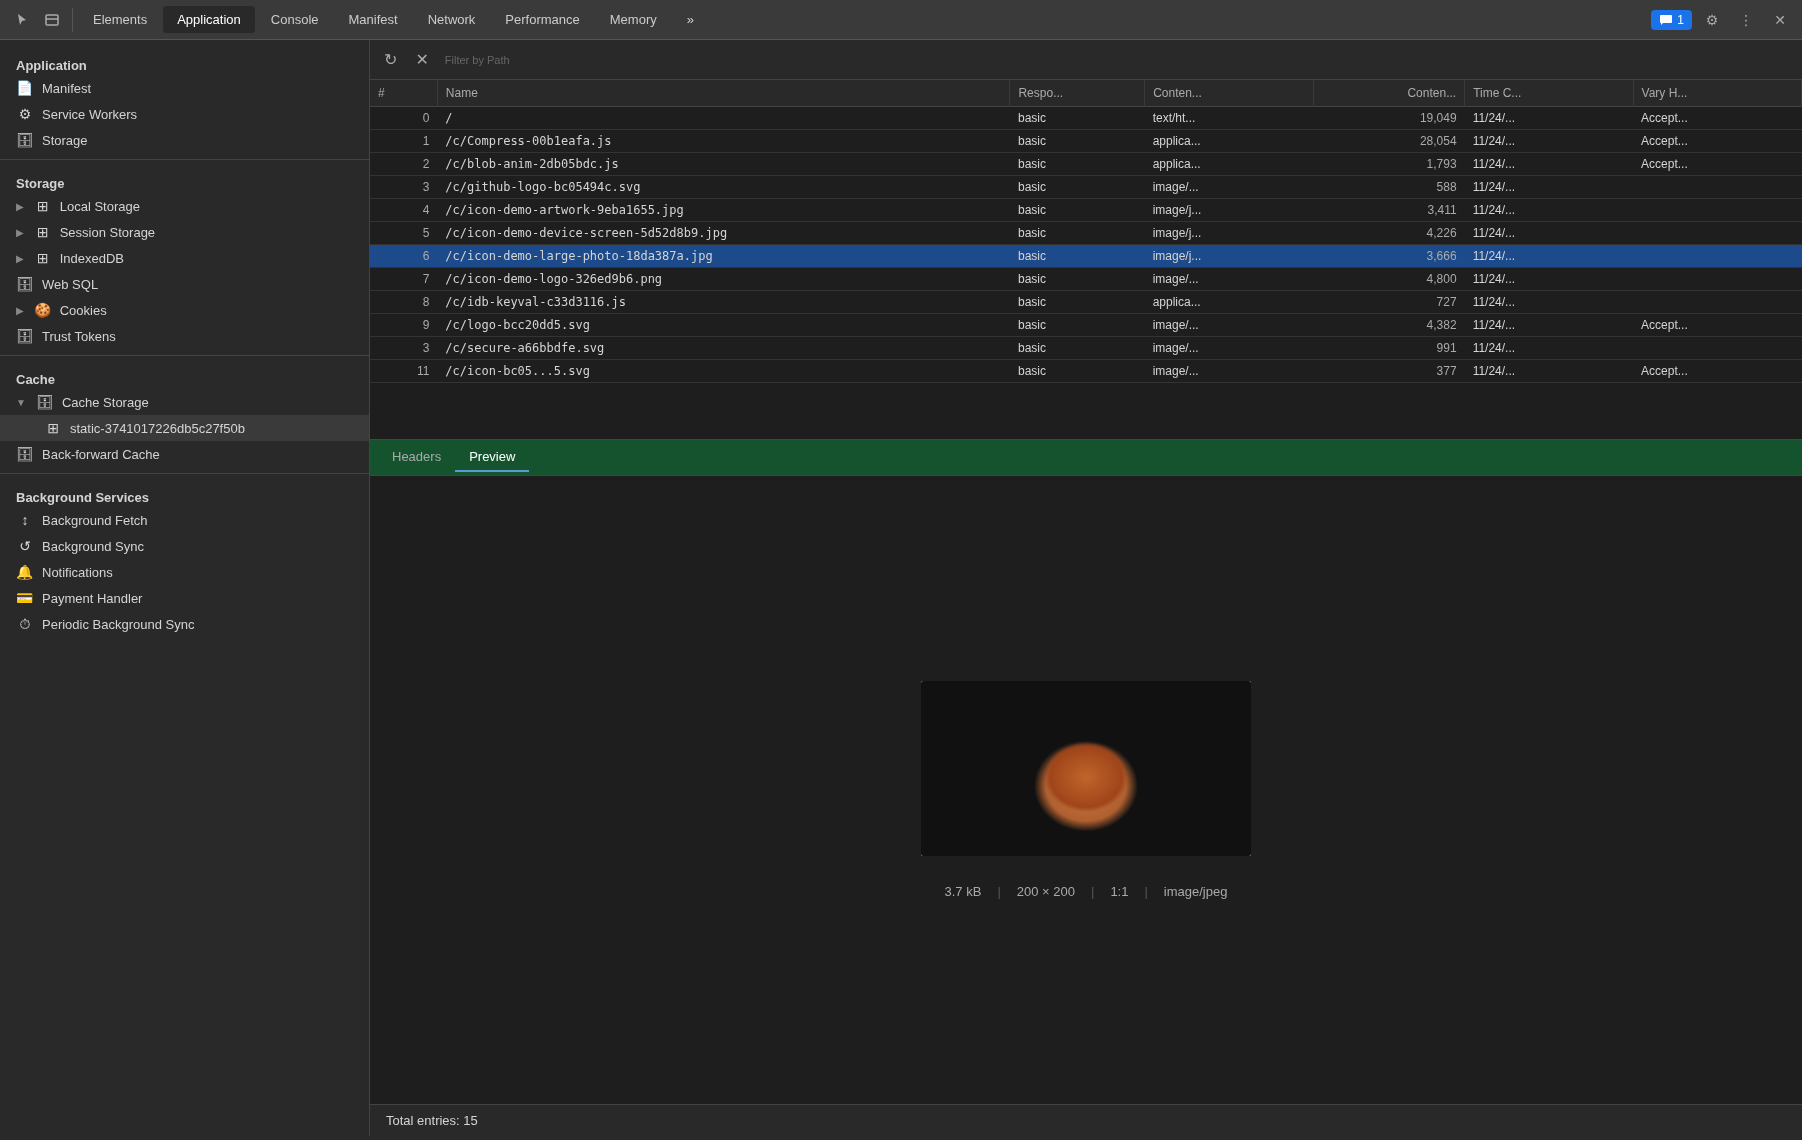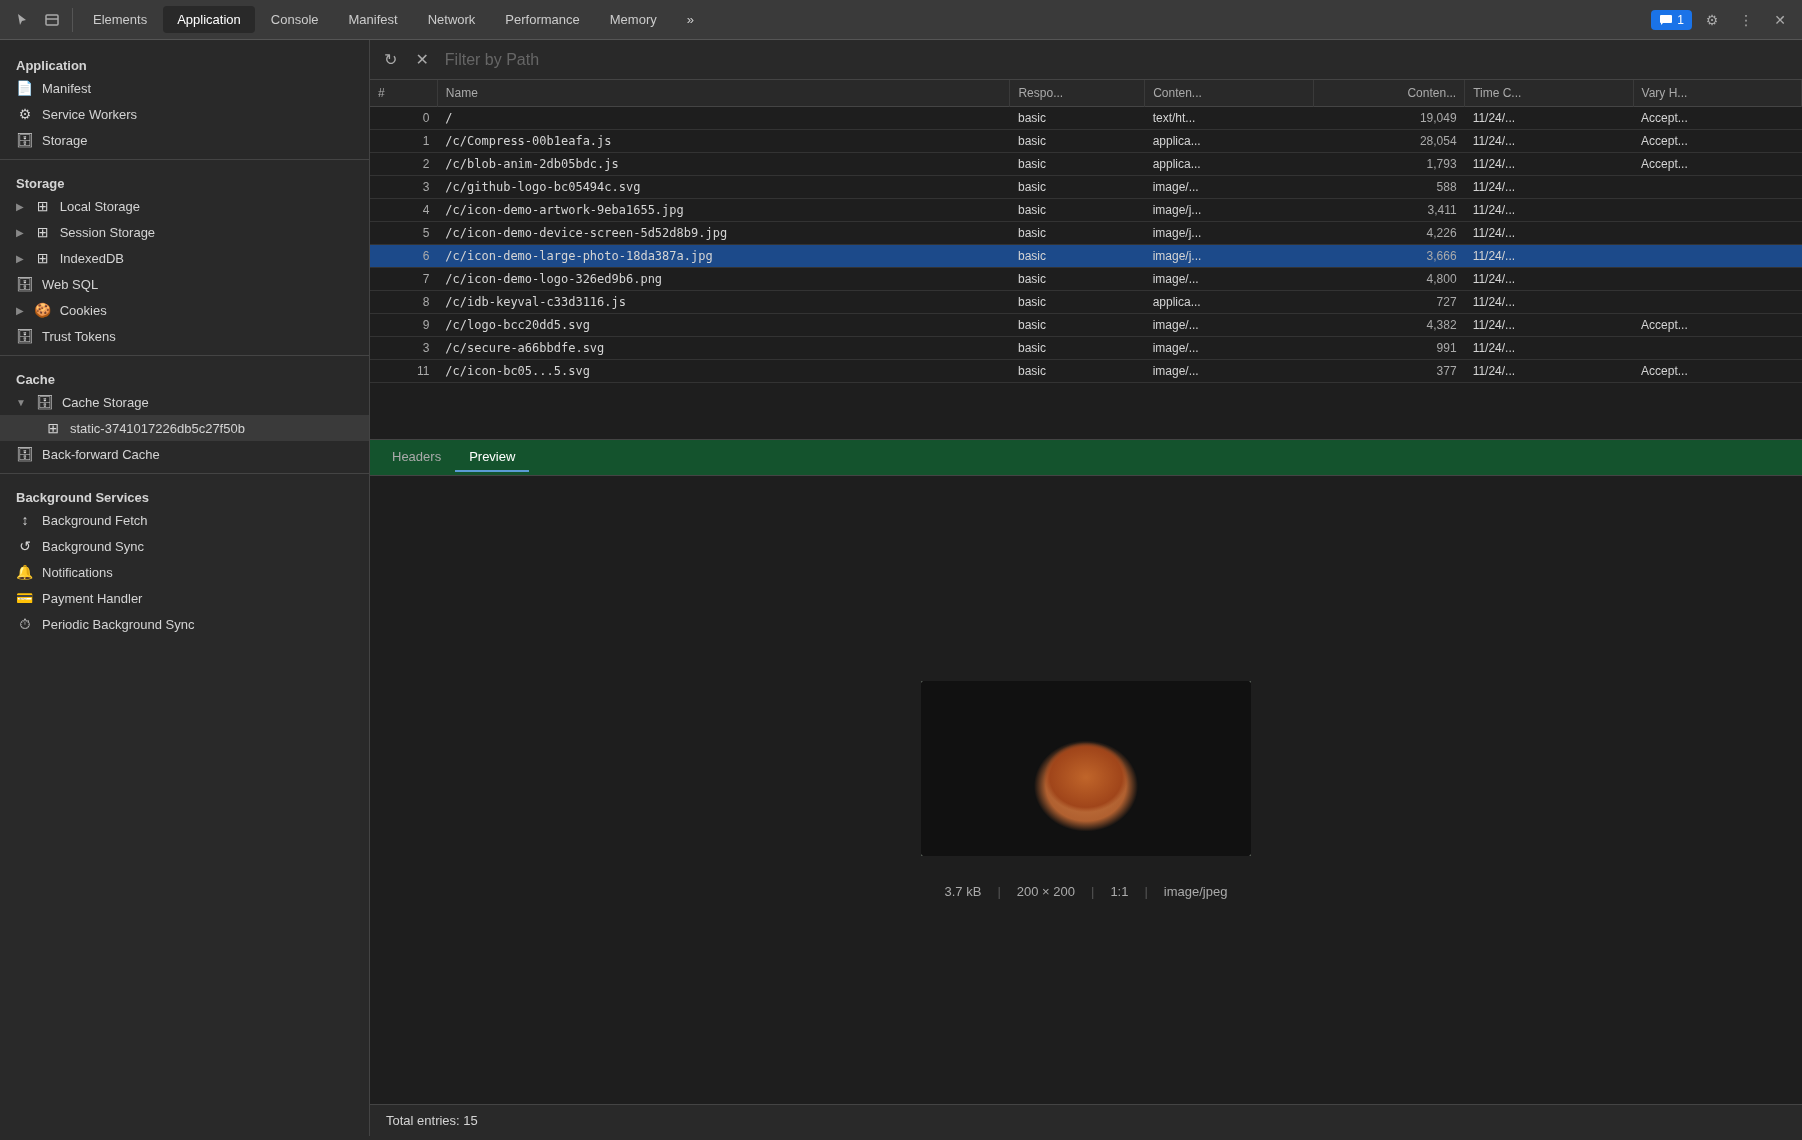--- a/index.html
+++ b/index.html
@@ -137,21 +137,21 @@
       font-size: 16px;
       padding: 2px 6px;
       border-radius: 3px;
     }
     .filter-input {
       flex: 1;
       background: none;
       border: none;
       outline: none;
       color: #d4d4d4;
-      font-size: 16px;
+      font-size: 11px;
       padding: 2px 4px;
     }
     .filter-input::placeholder { color: #666; }
 
     
     .table-container {
       flex: 0 0 auto;
       overflow-x: auto;
       height: 360px;
       border-bottom: 1px solid #444;

